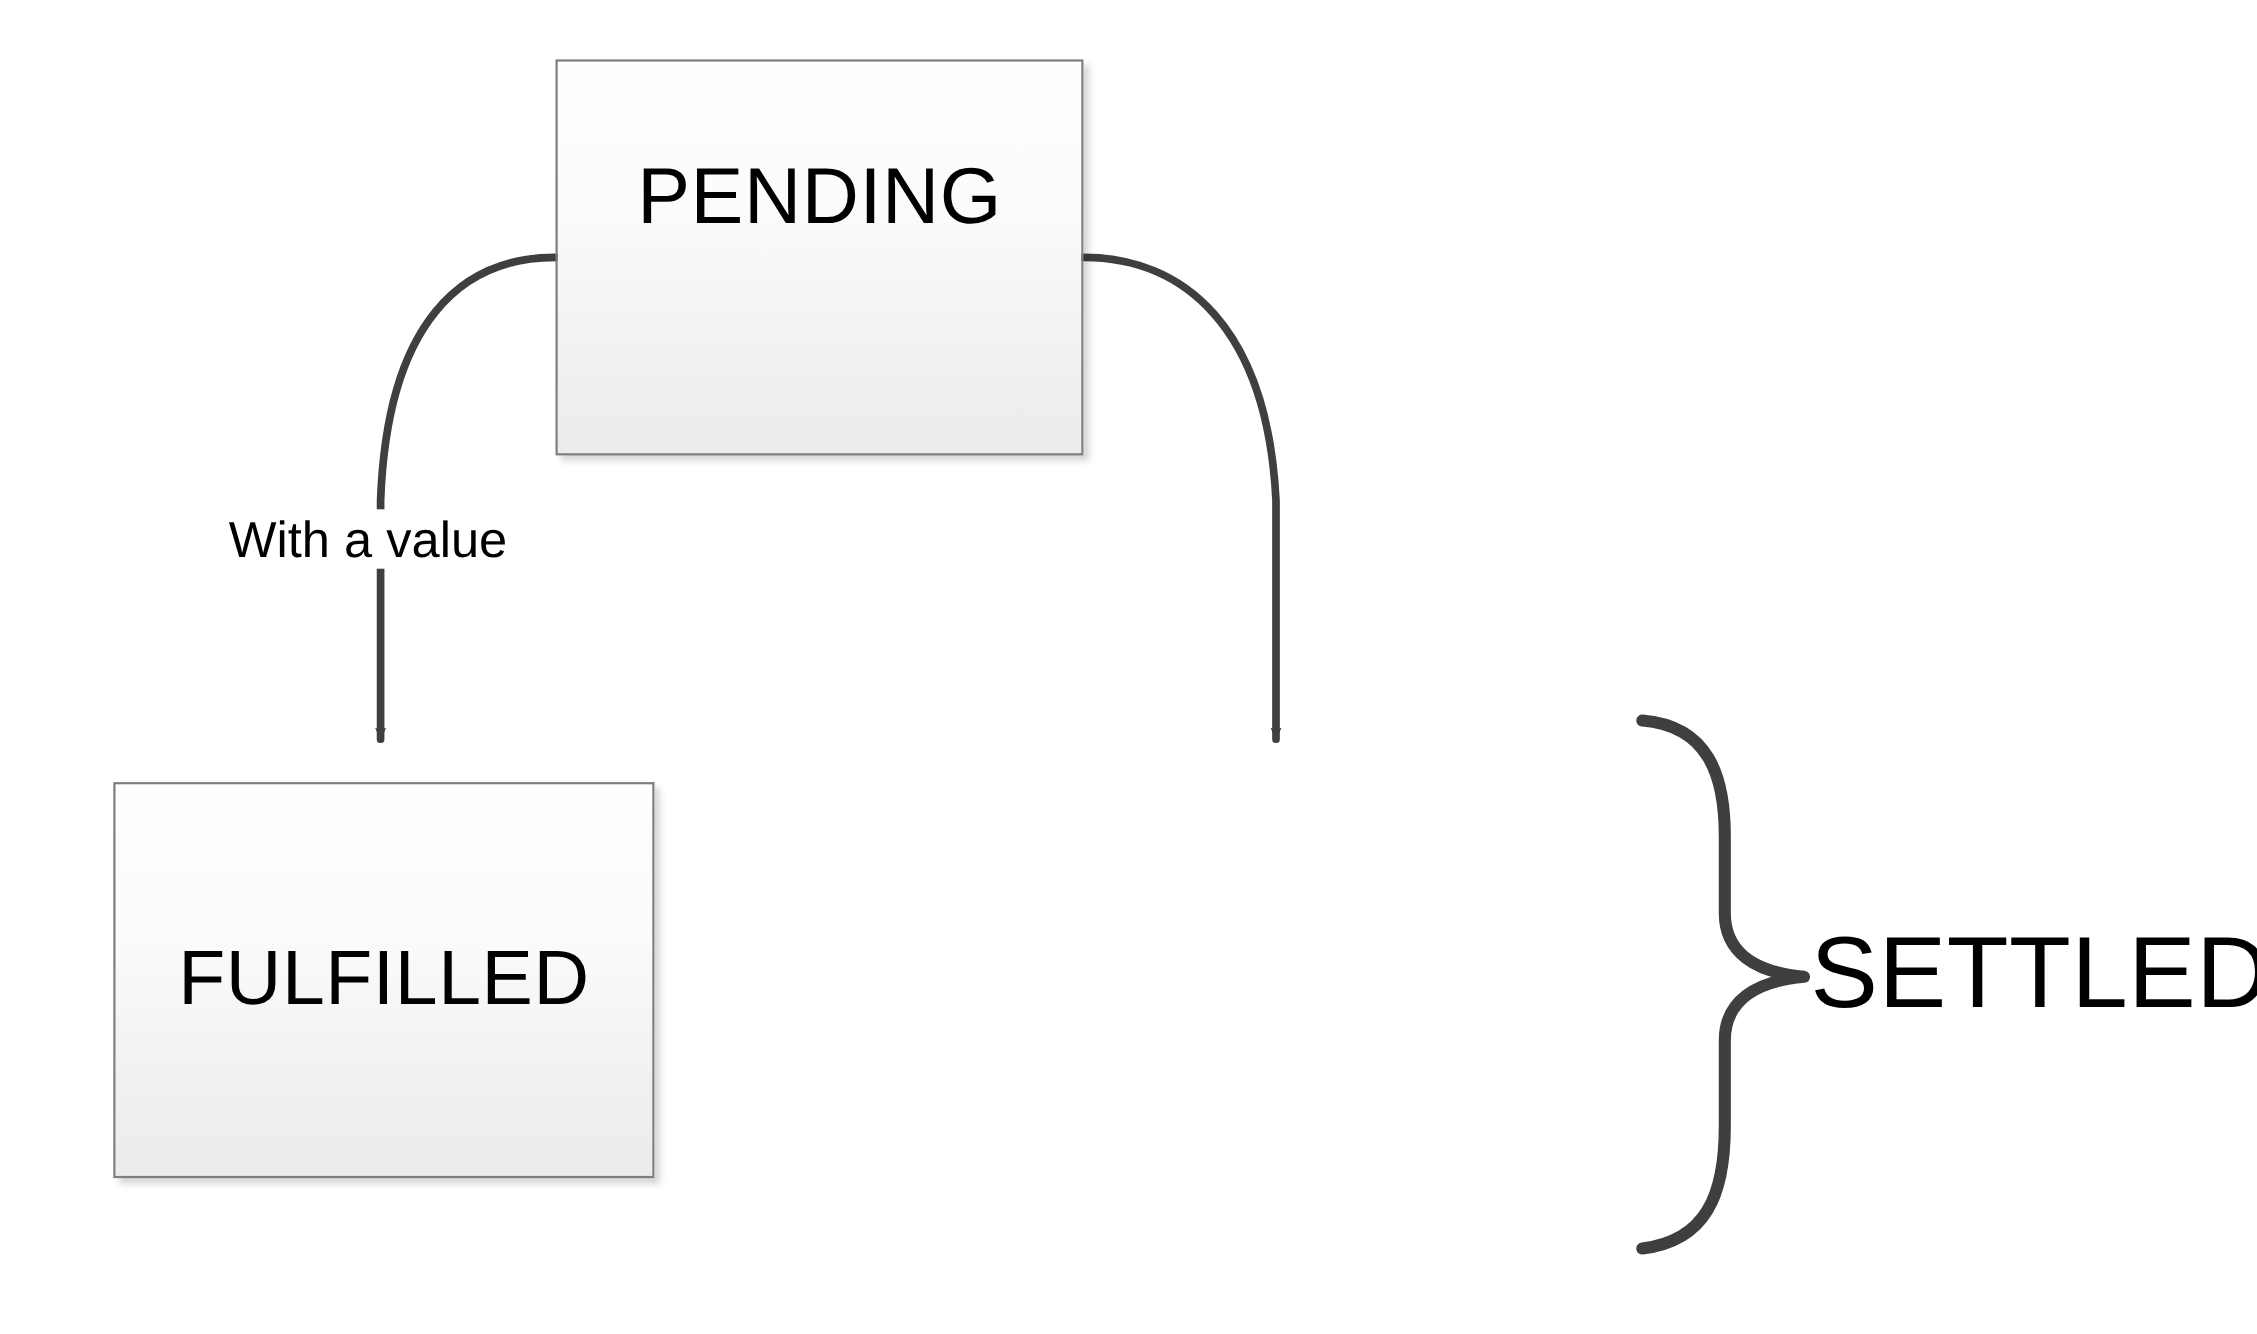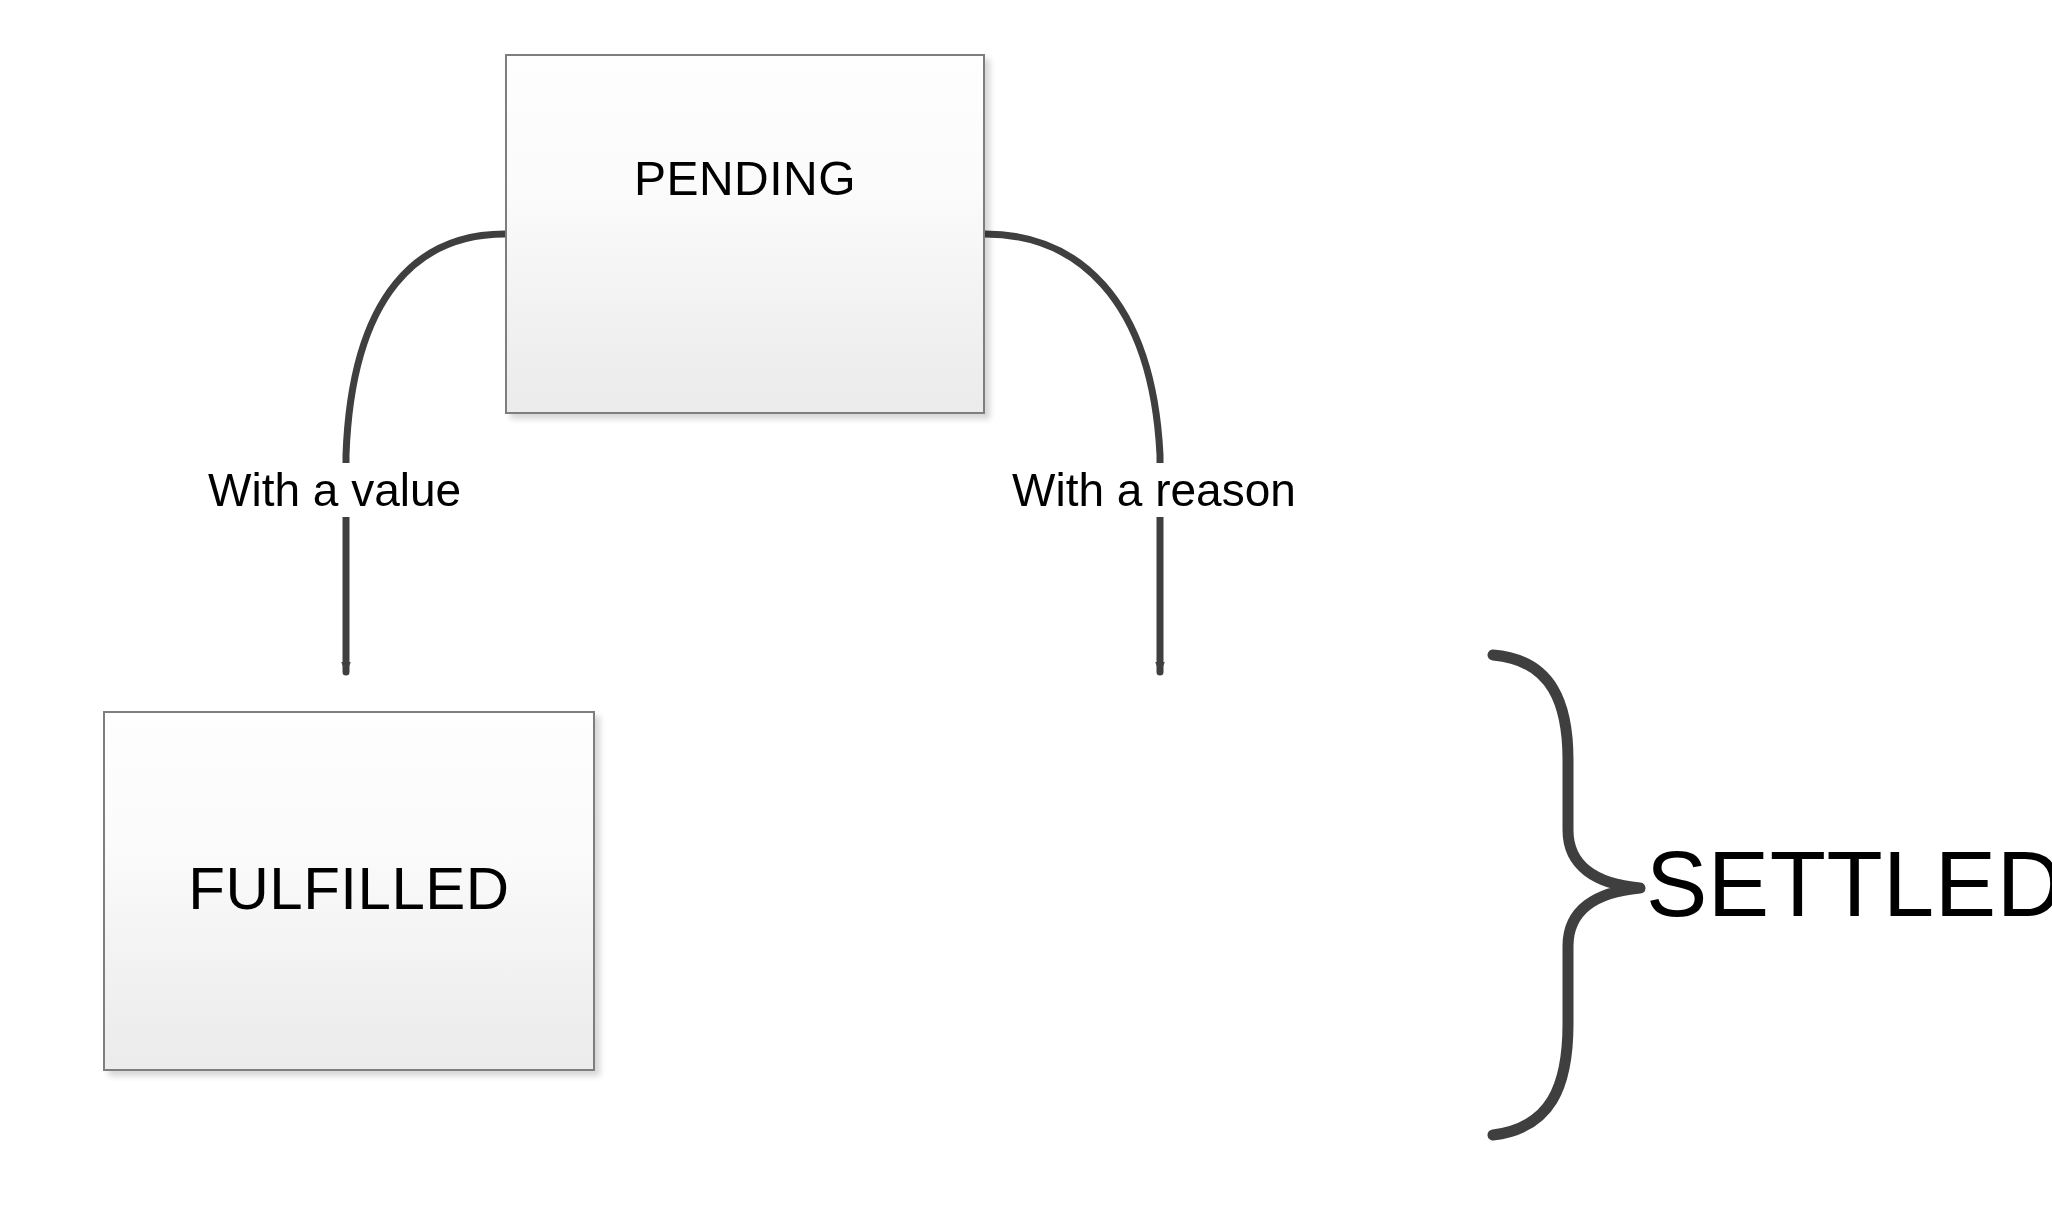--- a/index.html
+++ b/index.html
@@ -44,32 +44,32 @@
     line-height: 1;
     white-space: nowrap;
   }
   #box-pending {
     left: 505px;
     top: 54px;
     width: 480px;
     height: 360px;
   }
   #box-pending .node-label {
-    font-size: 48px;
+    font-size: 72px;
     position: relative;
     top: -55px;
   }
   #box-fulfilled {
     left: 103px;
     top: 711px;
     width: 492px;
     height: 360px;
   }
   #box-fulfilled .node-label {
-    font-size: 60px;
+    font-size: 70px;
     position: relative;
     top: -2px;
   }
   #box-rejected {
     left: 922px;
     top: 710px;
     width: 473px;
     height: 360px;
   }
   #box-rejected .node-label {
@@ -134,17 +134,16 @@
     <span class="node-label">PENDING</span>
   </div>
 
   <div class="node-box" id="box-fulfilled">
     <span class="node-label">FULFILLED</span>
   </div>
 
 
   <div class="edge-label" id="edge-label-value">With a value</div>
 
-  <div class="edge-label" id="edge-label-reason">With a reason</div>
 
   <div id="settled-label">SETTLED</div>
 
 </div>
 
 </body></html>

